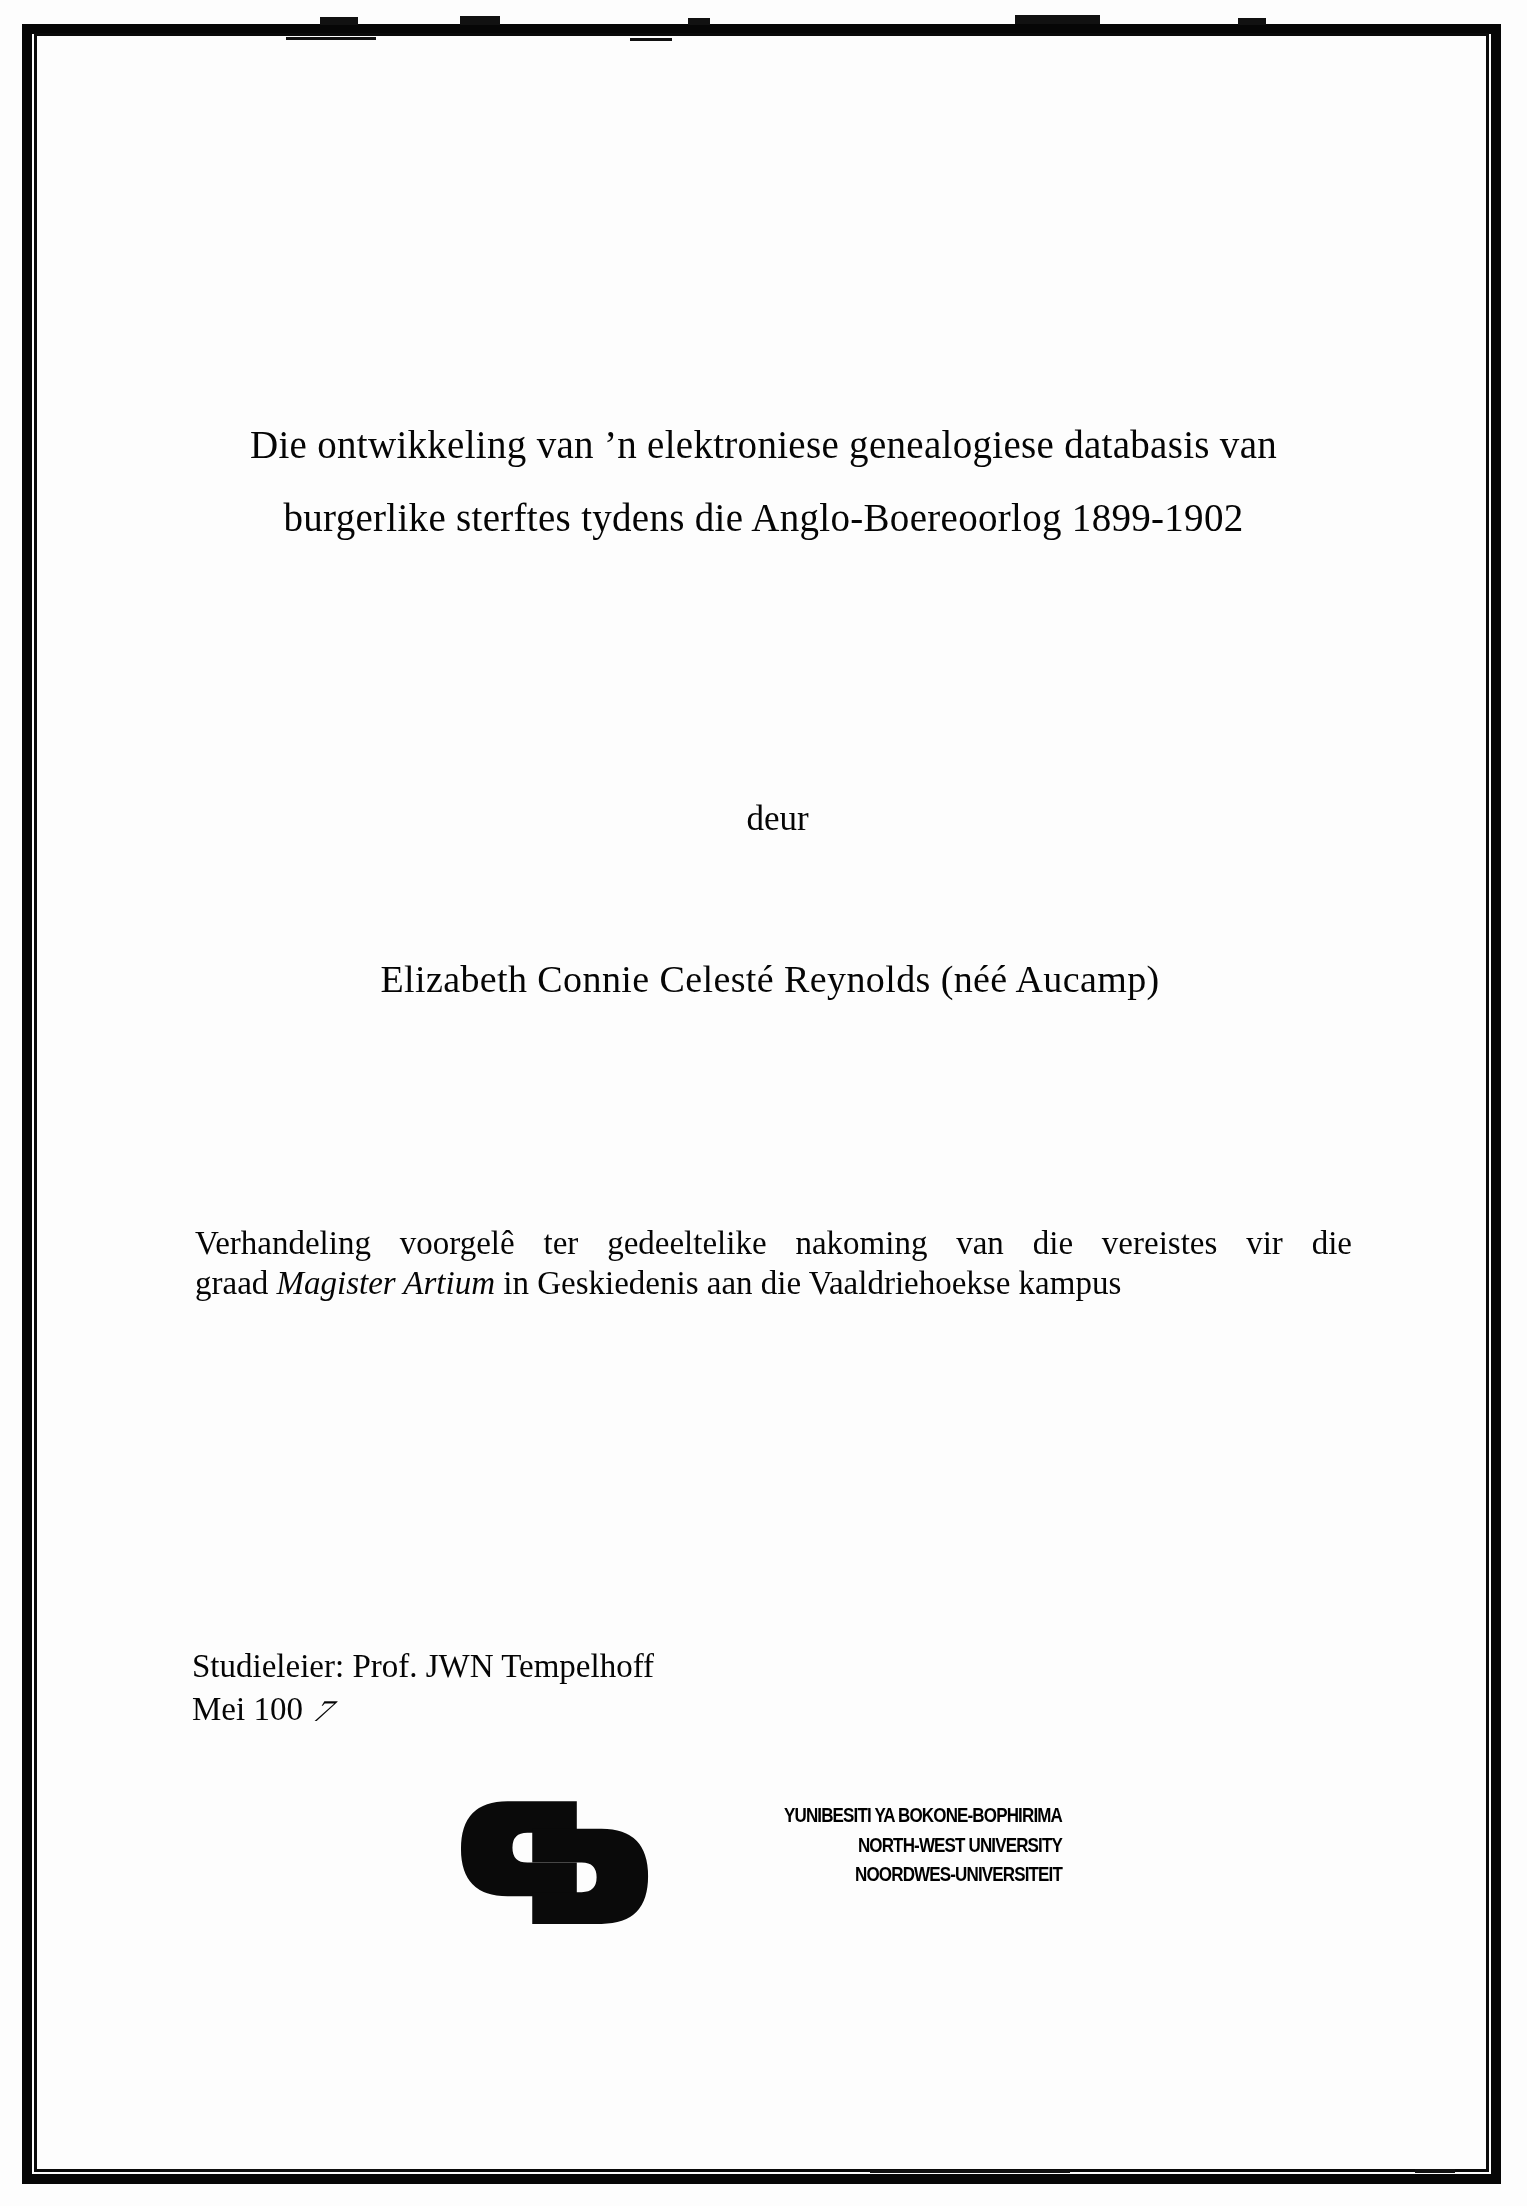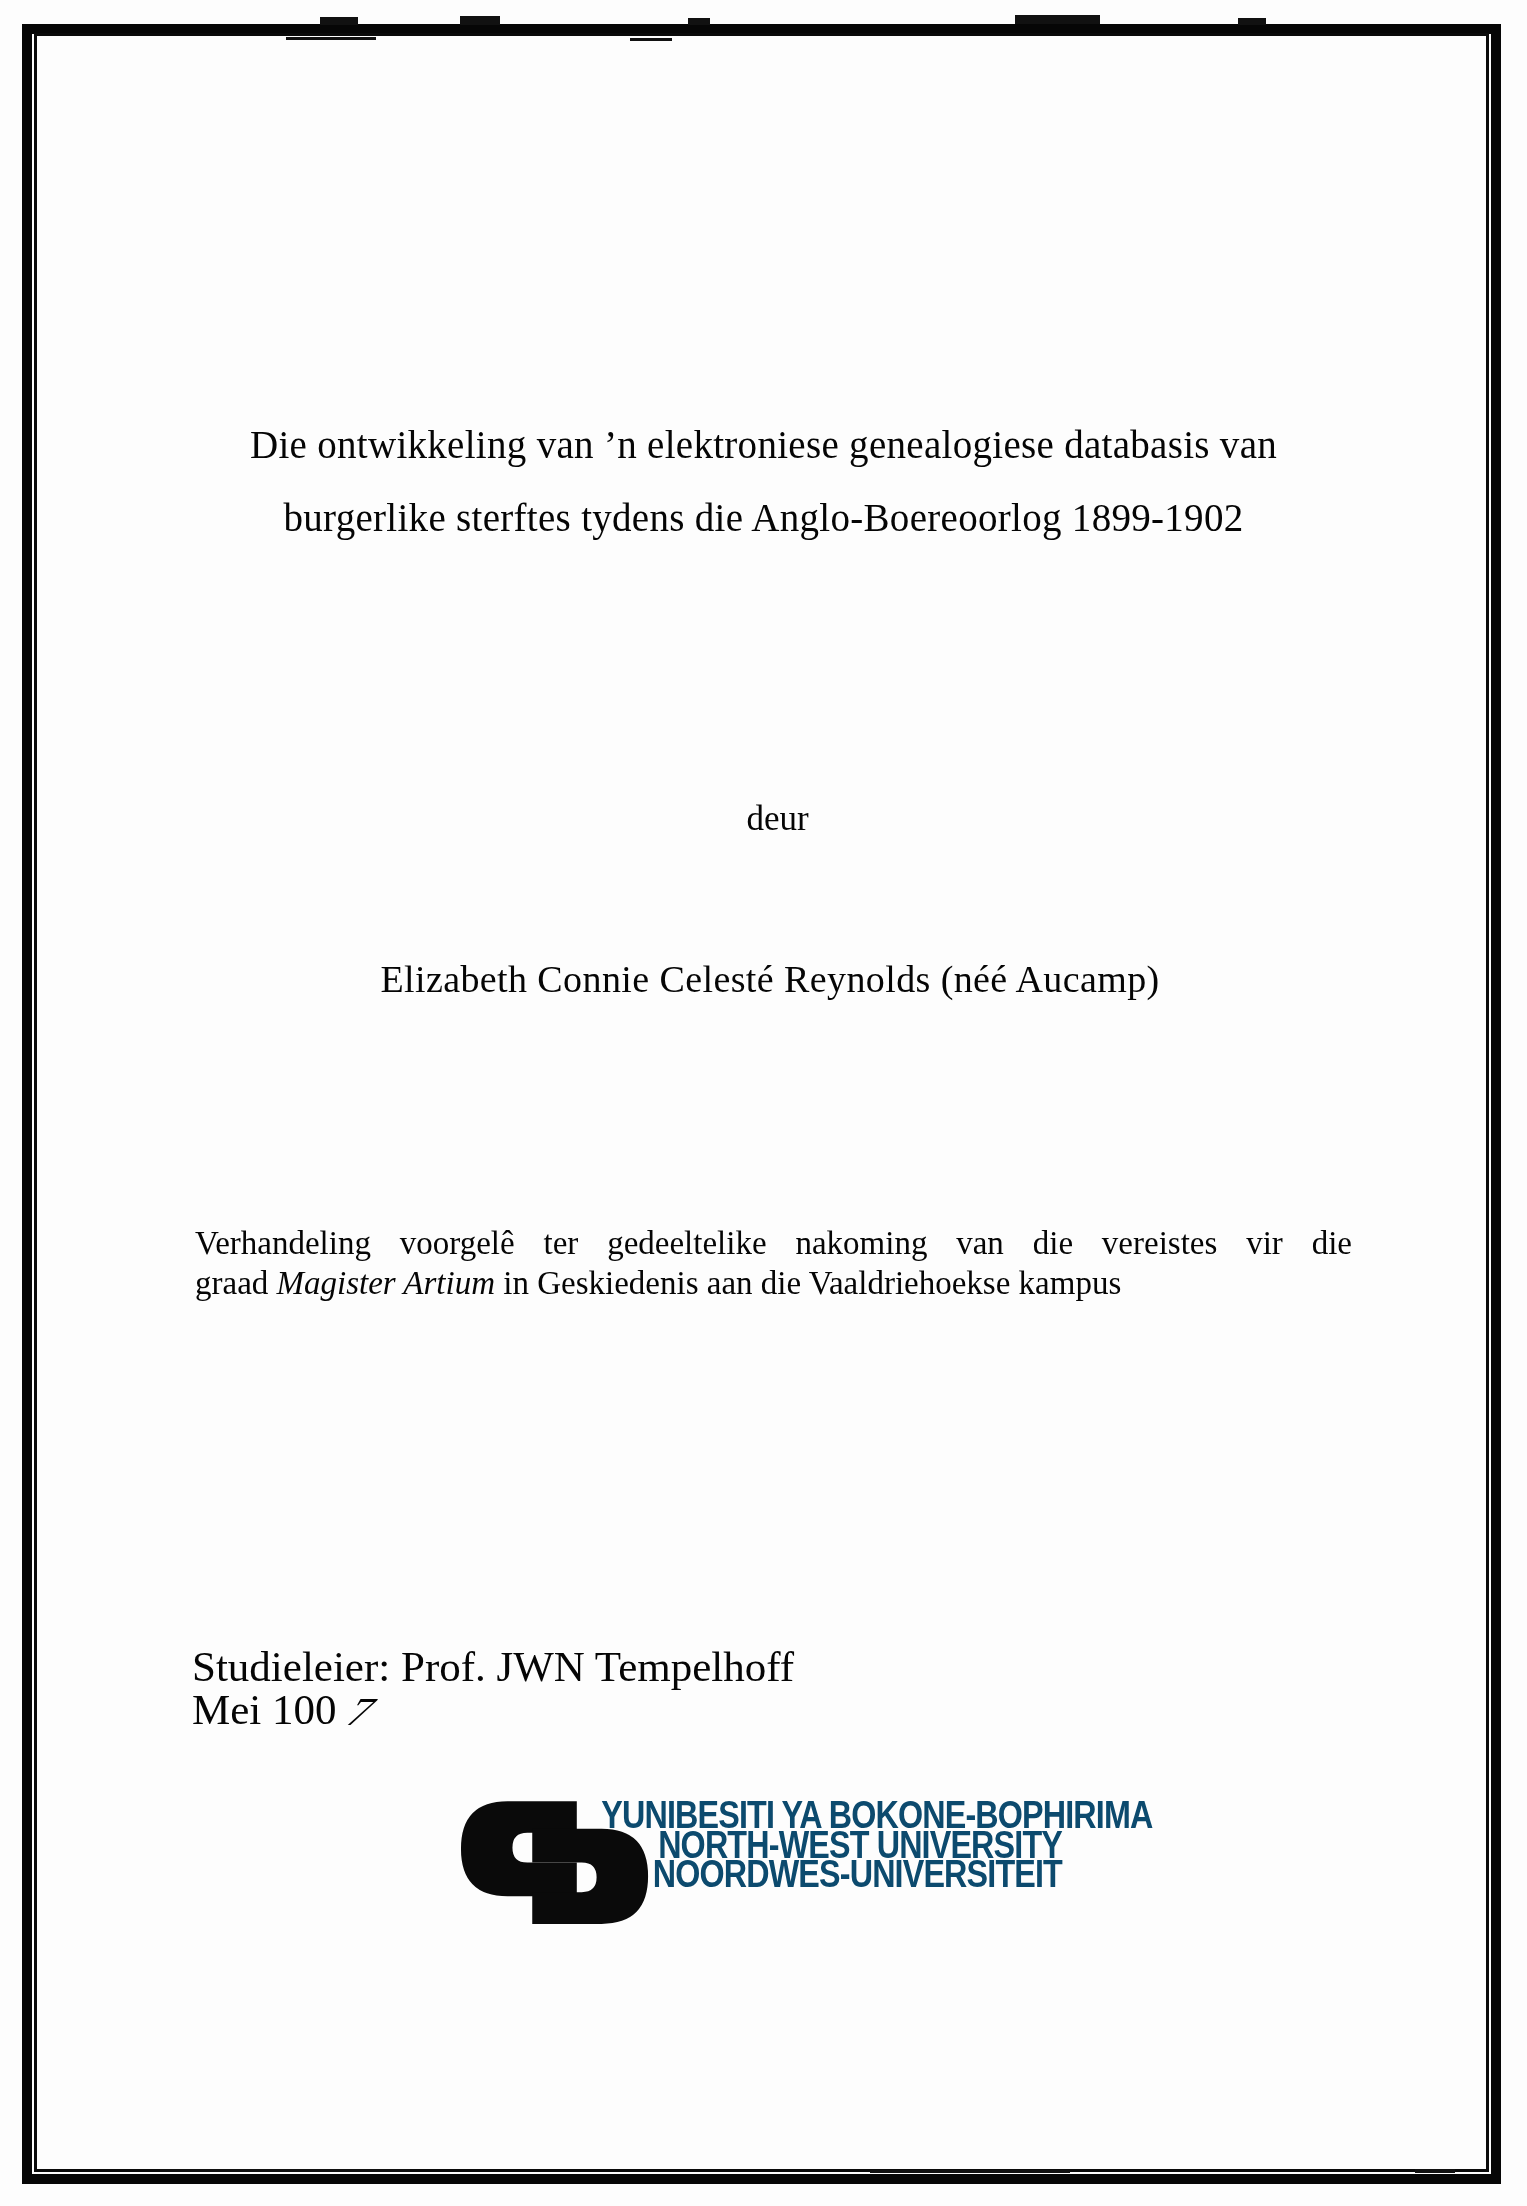--- a/index.html
+++ b/index.html
@@ -55,44 +55,44 @@
     line-height: 39.5px;
   }
   .statement .justified {
     text-align: justify;
     text-align-last: justify;
   }
   .statement .italic { font-style: italic; }
   .supervisor-block {
     position: absolute;
     left: 192px; top: 1645px;
-    font-size: 43px;
+    font-size: 33px;
     line-height: 43px;
   }
   .skew-digit {
     display: inline-block;
     transform: skewX(-30deg) scaleY(0.92) translateX(2px);
     transform-origin: 50% 100%;
   }
   .logo-mark {
     position: absolute;
     left: 458px; top: 1799px;
     width: 198px; height: 129px;
   }
   .logo-text {
     position: absolute;
     left: 520px; top: 1801px; width: 542px;
     text-align: right;
     font-family: "Liberation Sans", sans-serif;
     font-weight: bold;
-    font-size: 38px;
+    font-size: 20px;
     line-height: 29.5px;
     letter-spacing: -1px;
     white-space: nowrap;
-    color: #0c4a6e;
+    color: #000000;
   }
   .logo-text div { transform: scaleX(0.85); transform-origin: 100% 50%; }
 </style>
 </head>
 <body>
 
 <div class="page">
 
   <div class="frame-outer"></div>
   <div class="frame-inner"></div>

